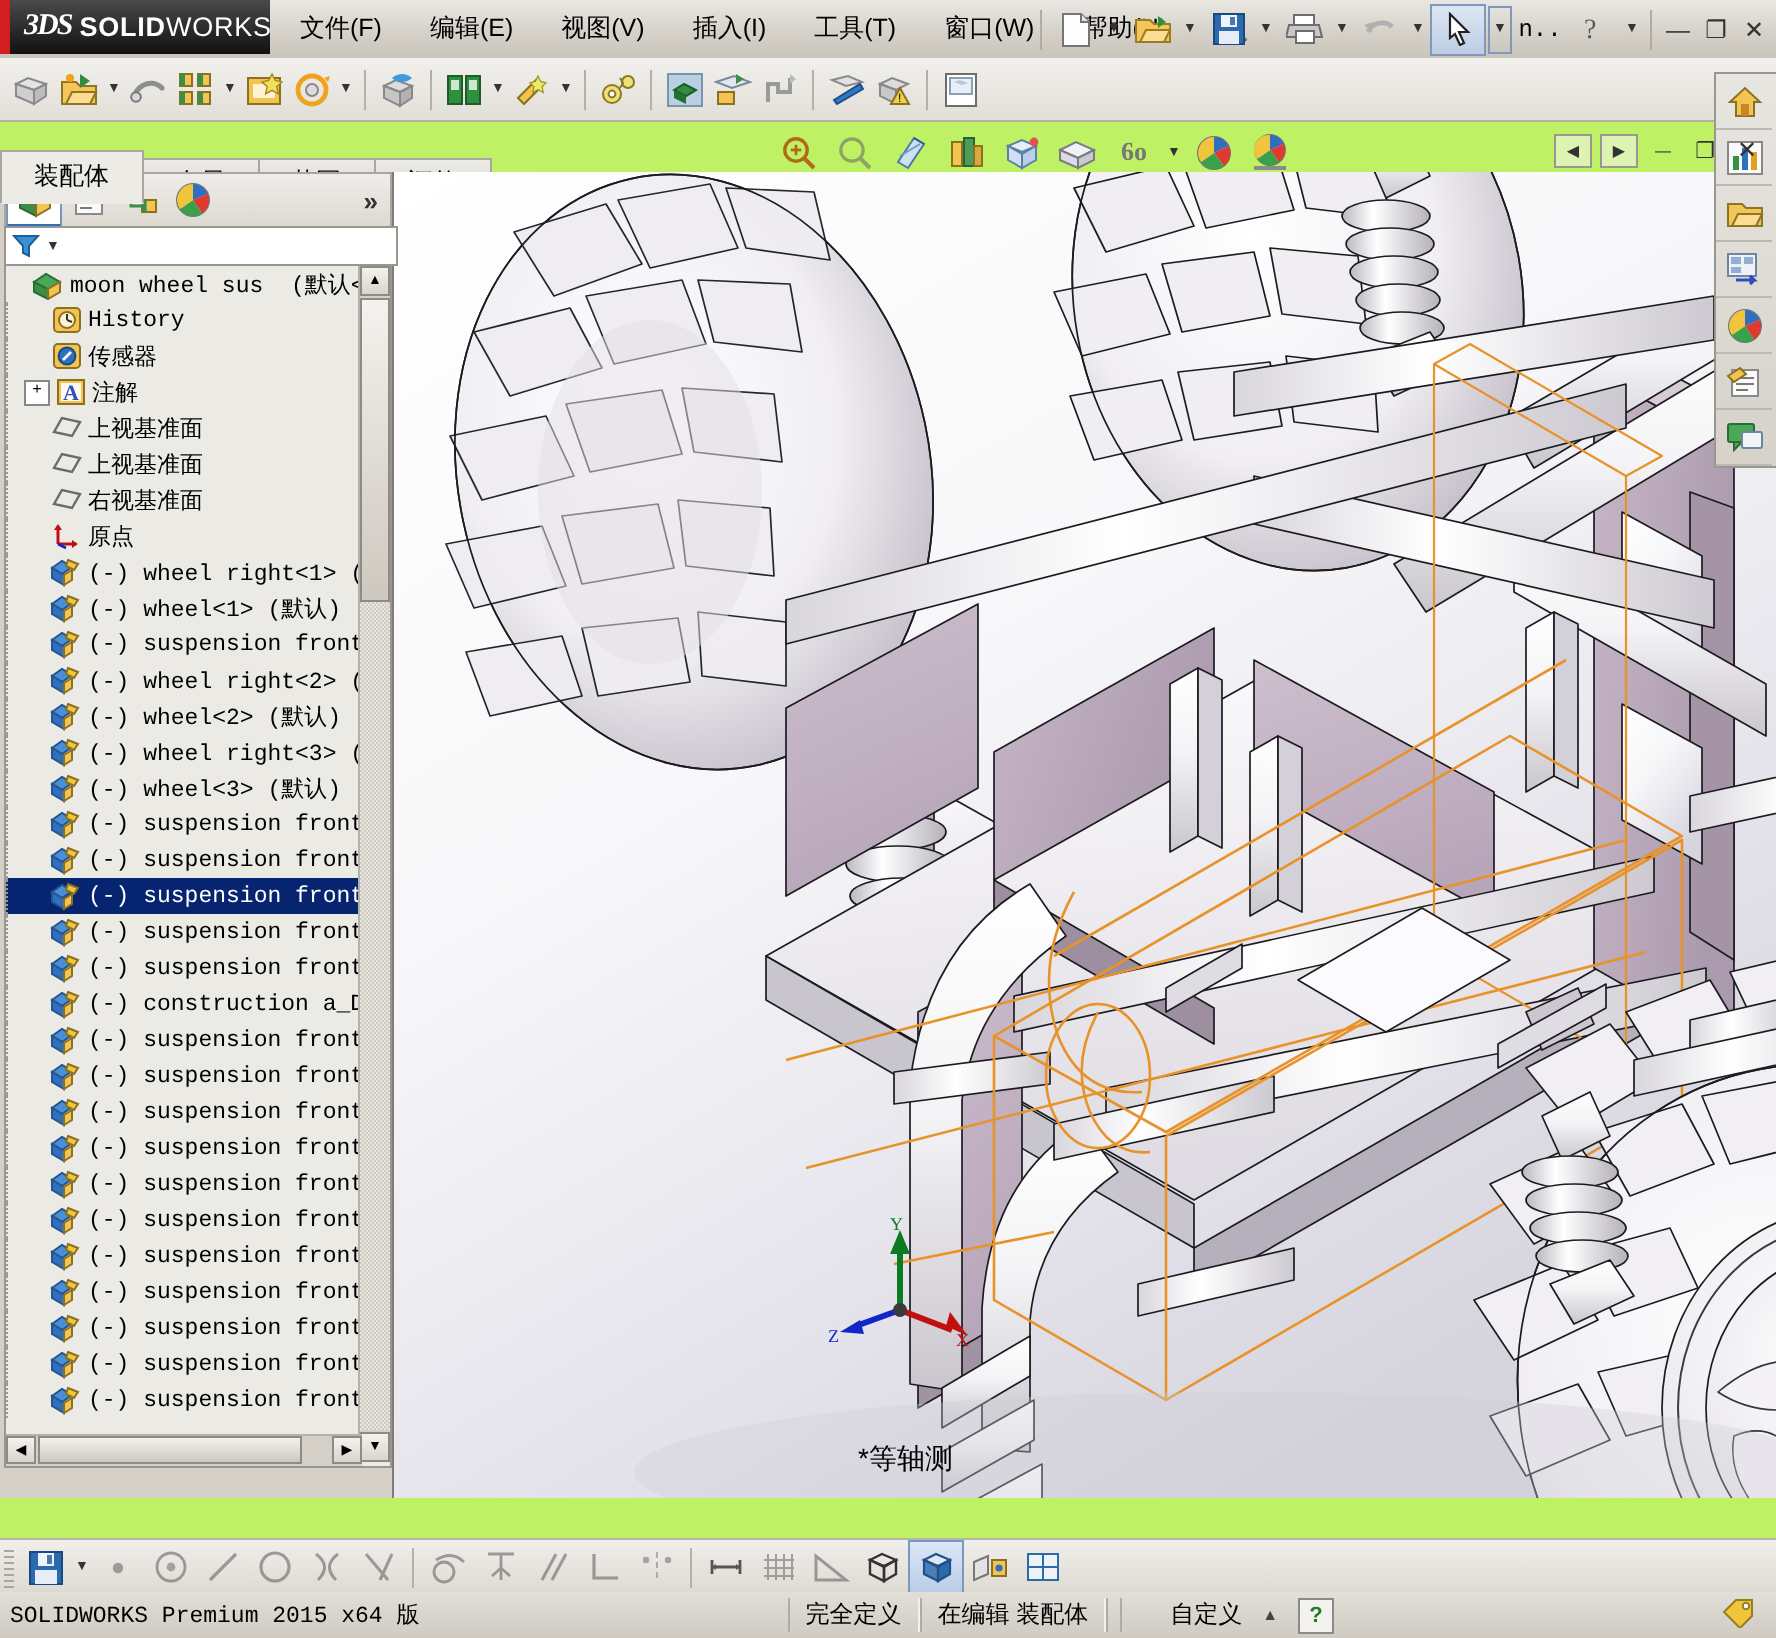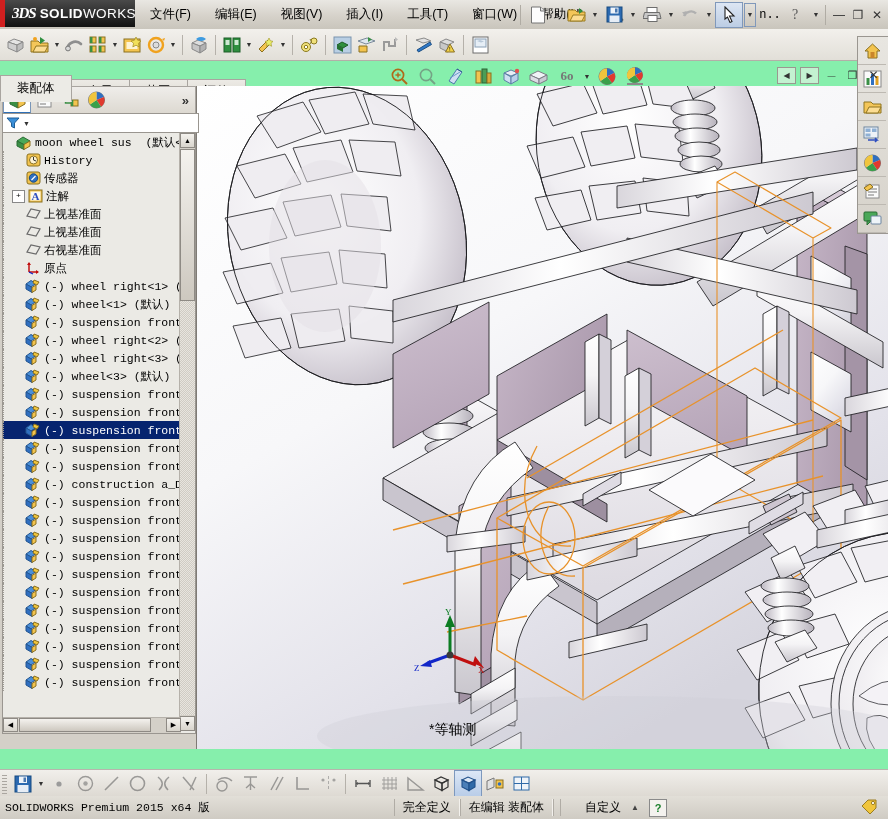--- a/index.html
+++ b/index.html
@@ -3,21 +3,21 @@
 <meta charset="utf-8">
 <style>
   html,body{margin:0;padding:0;}
   body{
     width:888px;height:819px;overflow:hidden;
     font-family:"Liberation Sans",sans-serif;
     font-size:12px;
     background:#d4d0c8;
     -webkit-font-smoothing:none;
   }
-  .app{position:relative;width:888px;height:819px;background:#86efac;}
+  .app{position:relative;width:888px;height:819px;background:#bef264;}
 
   
   .titlebar{position:absolute;left:0;top:0;width:888px;height:29px;
     background:linear-gradient(#e9e7e2,#d6d2ca 55%,#c9c5bc);
     border-bottom:1px solid #a9a5a0;display:flex;align-items:stretch;}
   .logo-wrap{width:135px;height:27px;background:linear-gradient(#4a4a4a,#111);
     display:flex;align-items:center;position:relative;overflow:hidden;}
   .logo-redbar{position:absolute;left:0;top:0;width:5px;height:27px;background:#d11f1f;}
   .logo-ds{color:#fff;font-weight:bold;font-size:15px;font-style:italic;
     margin-left:12px;letter-spacing:-1px;font-family:"Liberation Serif",serif;}
@@ -1002,20 +1002,32 @@
             <div class="trow indent1 guide">
               <span class="nodash"></span>
               <span class="ticon">
                 <svg width="16" height="15" viewBox="0 0 16 15">
                   <path d="M1 5 l5-3.5 5 3 -5 3.5z" fill="#4a8fd8" stroke="#23558f"></path>
                   <path d="M1 5 v5 l6 3.5 V8.5z" fill="#2f6fc0" stroke="#23558f"></path>
                   <path d="M7 8.5 l4 -2.5 v5 l-4 2.5z" fill="#f3c44f" stroke="#8a7020"></path>
                   <path d="M9 1 l5 2 -2 3 -4 -2z" fill="#f0c53c" stroke="#8a7020"></path>
                 </svg>
               </span>
+              <span class="tlabel">(-) wheel&lt;2&gt;  (默认)</span>
+            </div>
+            <div class="trow indent1 guide">
+              <span class="nodash"></span>
+              <span class="ticon">
+                <svg width="16" height="15" viewBox="0 0 16 15">
+                  <path d="M1 5 l5-3.5 5 3 -5 3.5z" fill="#4a8fd8" stroke="#23558f"></path>
+                  <path d="M1 5 v5 l6 3.5 V8.5z" fill="#2f6fc0" stroke="#23558f"></path>
+                  <path d="M7 8.5 l4 -2.5 v5 l-4 2.5z" fill="#f3c44f" stroke="#8a7020"></path>
+                  <path d="M9 1 l5 2 -2 3 -4 -2z" fill="#f0c53c" stroke="#8a7020"></path>
+                </svg>
+              </span>
               <span class="tlabel">(-) wheel right&lt;3&gt;  (默认</span>
             </div>
             <div class="trow indent1 guide">
               <span class="nodash"></span>
               <span class="ticon">
                 <svg width="16" height="15" viewBox="0 0 16 15">
                   <path d="M1 5 l5-3.5 5 3 -5 3.5z" fill="#4a8fd8" stroke="#23558f"></path>
                   <path d="M1 5 v5 l6 3.5 V8.5z" fill="#2f6fc0" stroke="#23558f"></path>
                   <path d="M7 8.5 l4 -2.5 v5 l-4 2.5z" fill="#f3c44f" stroke="#8a7020"></path>
                   <path d="M9 1 l5 2 -2 3 -4 -2z" fill="#f0c53c" stroke="#8a7020"></path>

